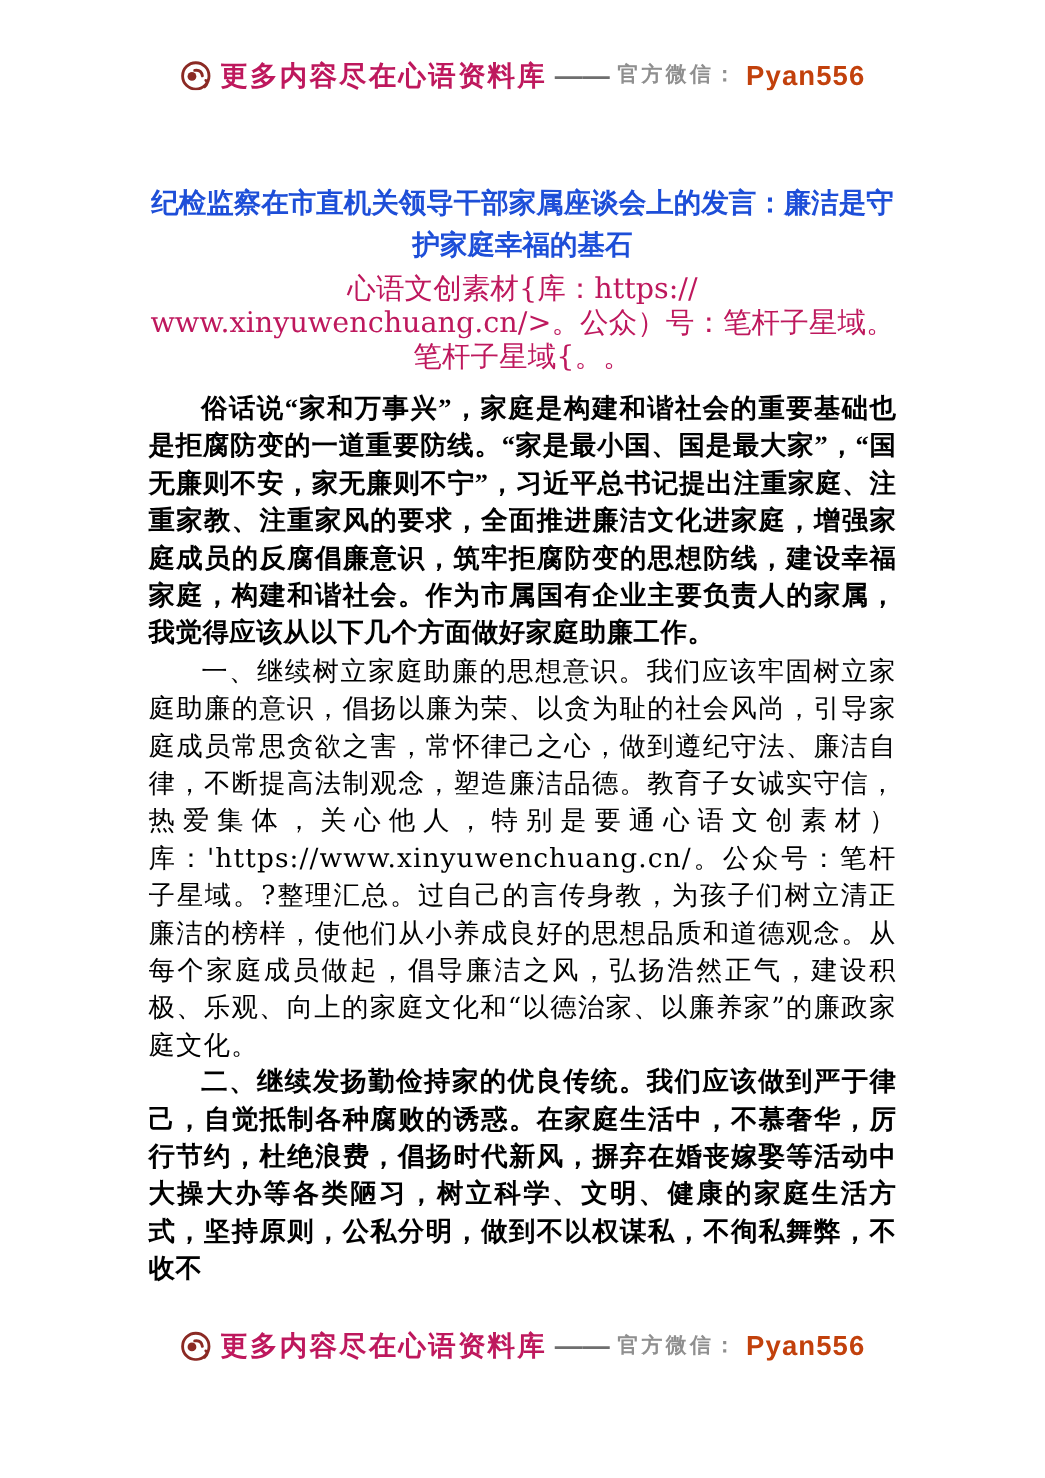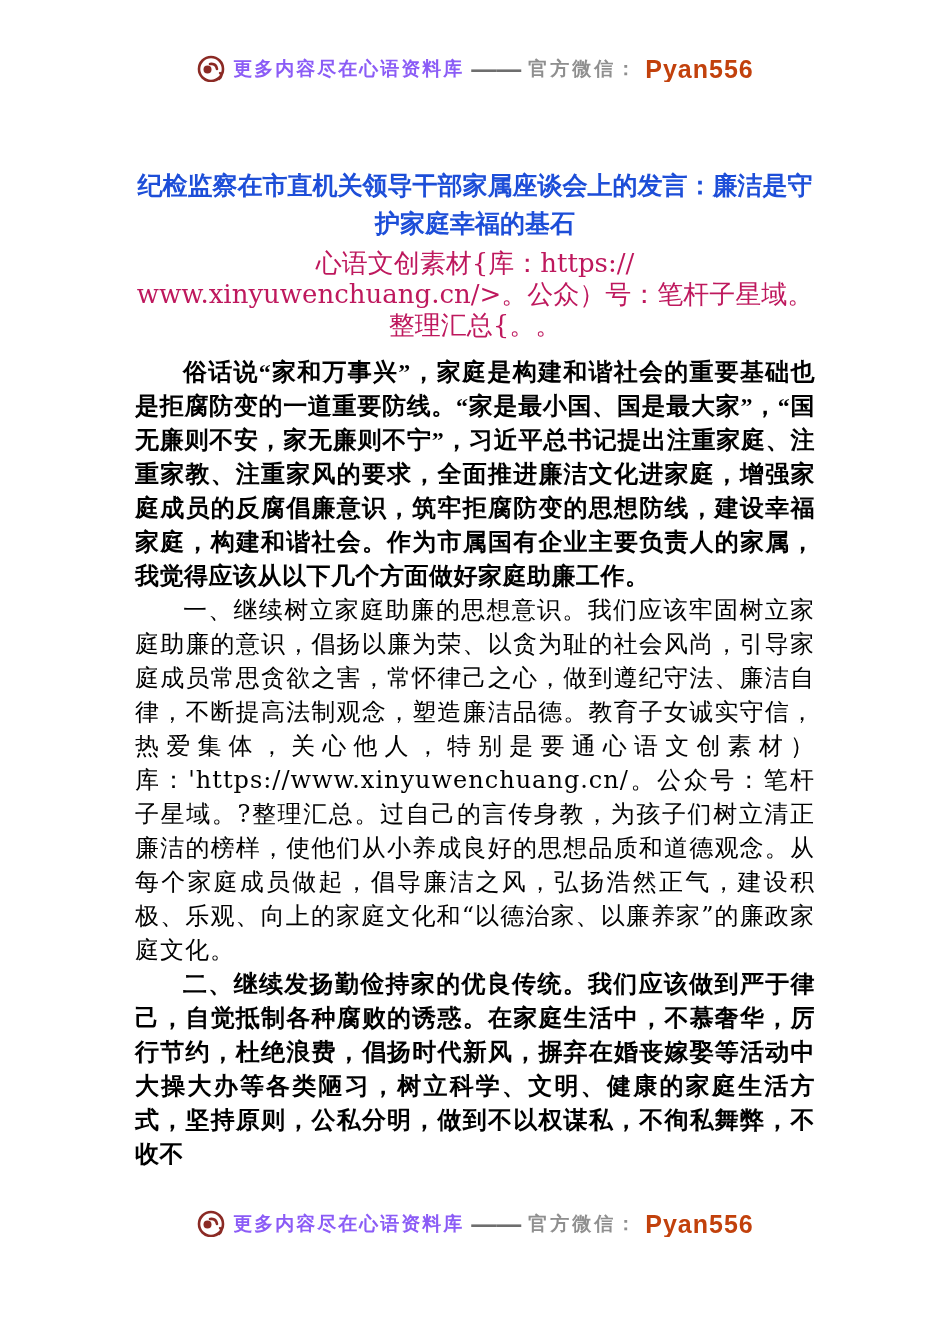--- a/index.html
+++ b/index.html
@@ -11,21 +11,21 @@
 
   
   .wm-row{
     position:absolute;left:0;width:950px;height:30px;overflow:hidden;
     display:flex;justify-content:center;align-items:flex-start;
   }
   .wm-header{top:52px;}
   .wm-footer{top:1207px;}
   .wm-inner{display:flex;align-items:flex-start;gap:7px;white-space:nowrap;line-height:34px;}
   .wm-logo{flex:0 0 auto;margin-top:2px;}
-  .wm-site{color:#8b5cf6;font-size:19px;font-weight:bold;letter-spacing:2px;}
+  .wm-site{color:#be185d;font-size:25px;font-weight:bold;letter-spacing:2px;}
   .wm-dash{color:#6e6e6e;font-size:25px;font-weight:bold;}
   .wm-label{color:#8f8f8f;font-size:19px;font-weight:bold;letter-spacing:3px;}
   .wm-account{color:#c2410c;font-size:25px;font-weight:bold;letter-spacing:1px;}
 
   
   .content{position:absolute;top:0;left:135px;width:680px;}
   .doc-title{
     margin:166px 0 0 0;text-align:center;font-size:25px;font-weight:bold;
     line-height:38px;font-family:"Liberation Sans",sans-serif;color:#1d4ed8;
   }
@@ -63,21 +63,21 @@
   <div class="content">
 
     <h1 class="doc-title">
       <div>纪检监察在市直机关领导干部家属座谈会上的发言：廉洁是守</div>
       <div>护家庭幸福的基石</div>
     </h1>
 
     <div class="source-block">
       <div>心语文创素材{库：https://</div>
       <div>www.xinyuwenchuang.cn/&gt;。公众）号：笔杆子星域。</div>
-      <div>整理汇总{。。</div>
+      <div>笔杆子星域{。。</div>
     </div>
 
     <p class="para hei first">俗话说“家和万事兴”，家庭是构建和谐社会的重要基础也是拒腐防变的一道重要防线。“家是最小国、国是最大家”，“国无廉则不安，家无廉则不宁”，习近平总书记提出注重家庭、注重家教、注重家风的要求，全面推进廉洁文化进家庭，增强家庭成员的反腐倡廉意识，筑牢拒腐防变的思想防线，建设幸福家庭，构建和谐社会。作为市属国有企业主要负责人的家属，我觉得应该从以下几个方面做好家庭助廉工作。</p>
     <p class="para kai">一、继续树立家庭助廉的思想意识。我们应该牢固树立家庭助廉的意识，倡扬以廉为荣、以贪为耻的社会风尚，引导家庭成员常思贪欲之害，常怀律己之心，做到遵纪守法、廉洁自律，不断提高法制观念，塑造廉洁品德。教育子女诚实守信，热爱集体，关心他人，特别是要通心语文创素材）库：'https://www.xinyuwenchuang.cn/。公众号：笔杆子星域。?整理汇总。过自己的言传身教，为孩子们树立清正廉洁的榜样，使他们从小养成良好的思想品质和道德观念。从每个家庭成员做起，倡导廉洁之风，弘扬浩然正气，建设积极、乐观、向上的家庭文化和“以德治家、以廉养家”的廉政家庭文化。</p>
     <p class="para hei">二、继续发扬勤俭持家的优良传统。我们应该做到严于律己，自觉抵制各种腐败的诱惑。在家庭生活中，不慕奢华，厉行节约，杜绝浪费，倡扬时代新风，摒弃在婚丧嫁娶等活动中大操大办等各类陋习，树立科学、文明、健康的家庭生活方式，坚持原则，公私分明，做到不以权谋私，不徇私舞弊，不收不</p>
 
   </div>
 
   <div class="wm-row wm-footer">
     <div class="wm-inner">

